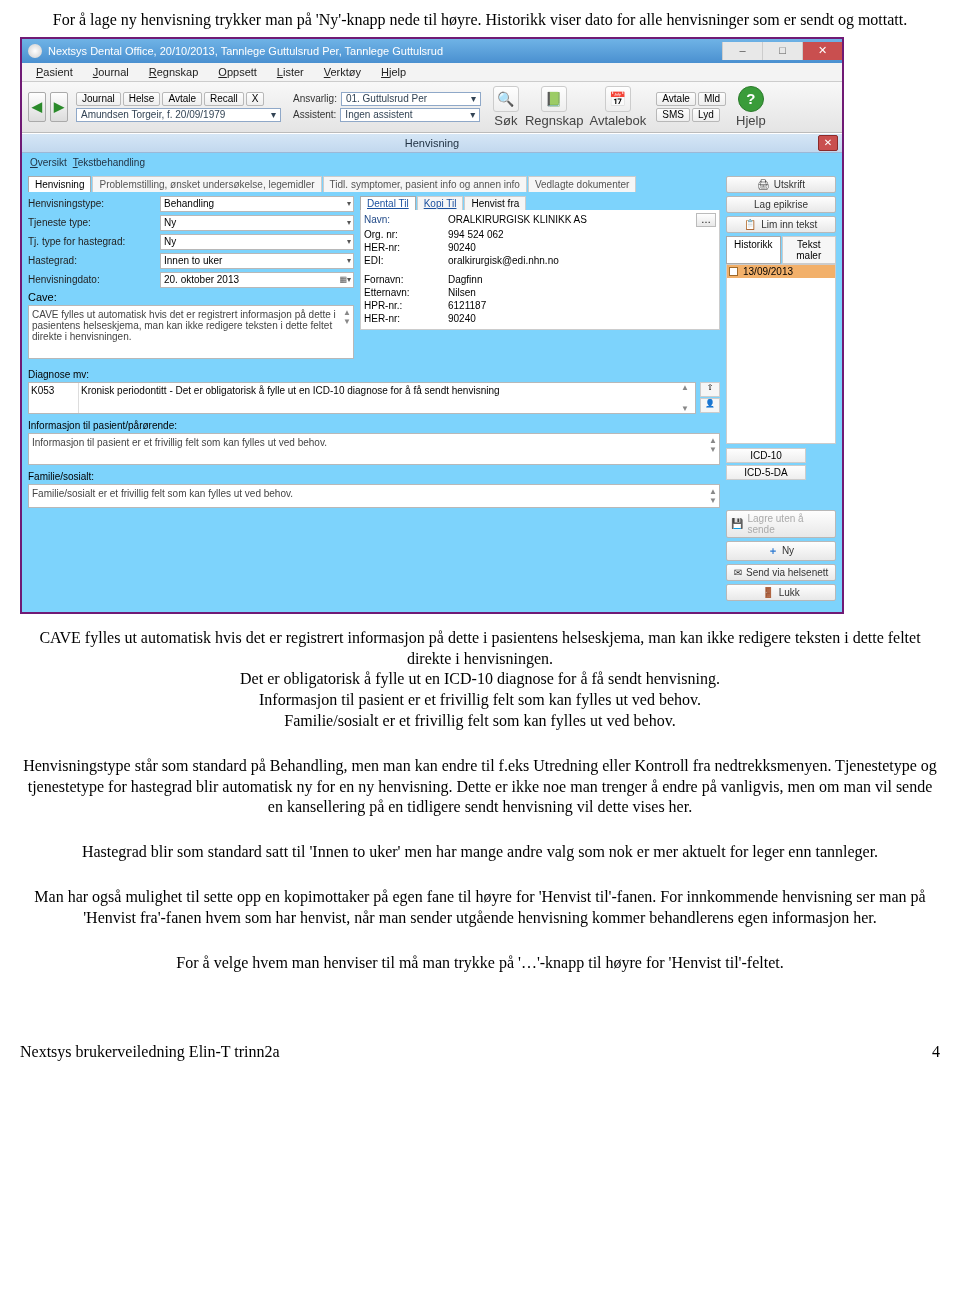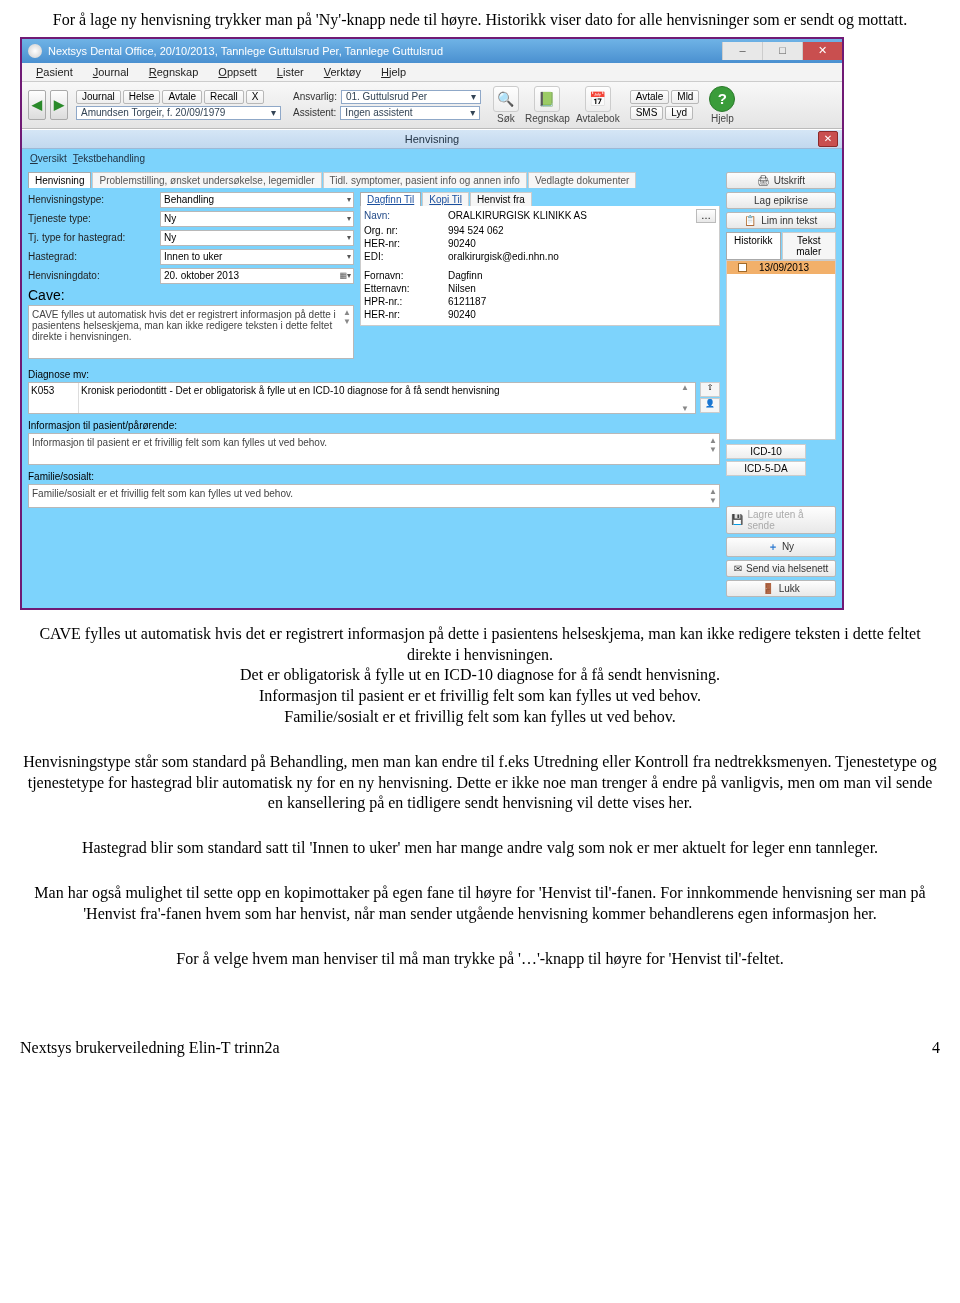--- a/index.html
+++ b/index.html
@@ -94,21 +94,21 @@
   .tlabel { font-size: 10px; color: #333; padding: 0 2px; display:flex; align-items:center; height:14px;}
   .tool-icon {
     width: 26px; height: 26px;
     background: linear-gradient(#fefefe,#eee);
     border: 1px solid #ccc;
     border-radius: 3px;
     display: flex; align-items: center; justify-content: center;
     font-size: 14px;
   }
   .tool-col { display:flex; flex-direction:column; align-items:center; gap:1px;}
-  .tool-col .cap { font-size: 10px; color:#444; }
+  .tool-col .cap { font-size: 13px; color:#444; }
 
   .subhdr {
     background: linear-gradient(#d5e6f6,#c2d8ee);
     border-top: 1px solid #fff;
     border-bottom: 1px solid #9cb8d6;
     padding: 3px 8px;
     text-align: center;
     font-size: 11px;
     color: #234;
     position: relative;
@@ -213,21 +213,21 @@
   }
   .side-btn.disabled { color:#aaa; }
   .sub-tab-strip { display:flex; gap:1px; font-size:10px; margin-top:2px;}
   .sub-tab-strip .tt { padding:2px 4px; border:1px solid #ccc; background:#f6f6f6; flex:1; text-align:center;}
   .sub-tab-strip .tt.active { background:#fff; border-color:#aaa;}
   .hist-list {
     border: 1px solid #ccc; background:#fff; height: 180px; margin-top: 0;
     font-size: 10px;
   }
   .hist-item {
-    background: #f2b06a; color:#000; padding: 1px 11px; display:flex; align-items:center; gap:12px;
+    background: #f2b06a; color:#000; padding: 1px 2px; display:flex; align-items:center; gap:5px;
   }
   .sq { width:9px; height:9px; border:1px solid #a06a2a; background:#fff;}
   .icd-btn {
     font-size:10px; border:1px solid #ccc; background:linear-gradient(#fefefe,#eee);
     padding:1px 4px; margin-bottom:2px; width:80px; text-align:center;
   }
 
   .glyph-question { width:26px;height:26px;border-radius:50%;background:#3a9c3a;color:#fff;display:flex;align-items:center;justify-content:center;font-size:15px;font-weight:bold;border:1px solid #2b7a2b;}
 
   .footer {
@@ -381,30 +381,30 @@
                 <span class="dd">▾</span>
               </div>
             </div>
           <div class="form-row">
               <div class="flabel">Henvisningdato:</div>
               <div class="ctl">
                 <span>20.   oktober   2013</span>
                 <span class="dd">▦▾</span>
               </div>
             </div>
-          <div style="font-size:14px; margin-bottom:2px;">Cave:</div>
+          <div style="font-size:11px; margin-bottom:2px;">Cave:</div>
           <div class="multiline">
             <span>CAVE fylles ut automatisk hvis det er registrert informasjon på dette i pasientens helseskjema, man kan ikke redigere teksten i dette feltet direkte i henvisningen.</span>
             <span class="scroll-ind">▲<br>▼</span>
           </div>
         </div>
 
         <div class="right-col">
           <div class="mini-tabs">
-            <div class="mini-tab active blue">Dagfinn Til</div>
+            <div class="mini-tab active blue">Dental Til</div>
             <div class="mini-tab blue">Kopi Til</div>
             <div class="mini-tab">Henvist fra</div>
           </div>
           <div class="rbox" style="border-top:none;">
             <div class="rrow">
                 <div class="rl">Navn:</div>
                 <div>ORALKIRURGISK KLINIKK AS</div>
               <div style="margin-left:auto;width:20px;height:14px;border:1px solid #bbb;background:linear-gradient(#fefefe,#e8e8e8);text-align:center;">…</div>
             </div>
             <div class="rrow plain">

